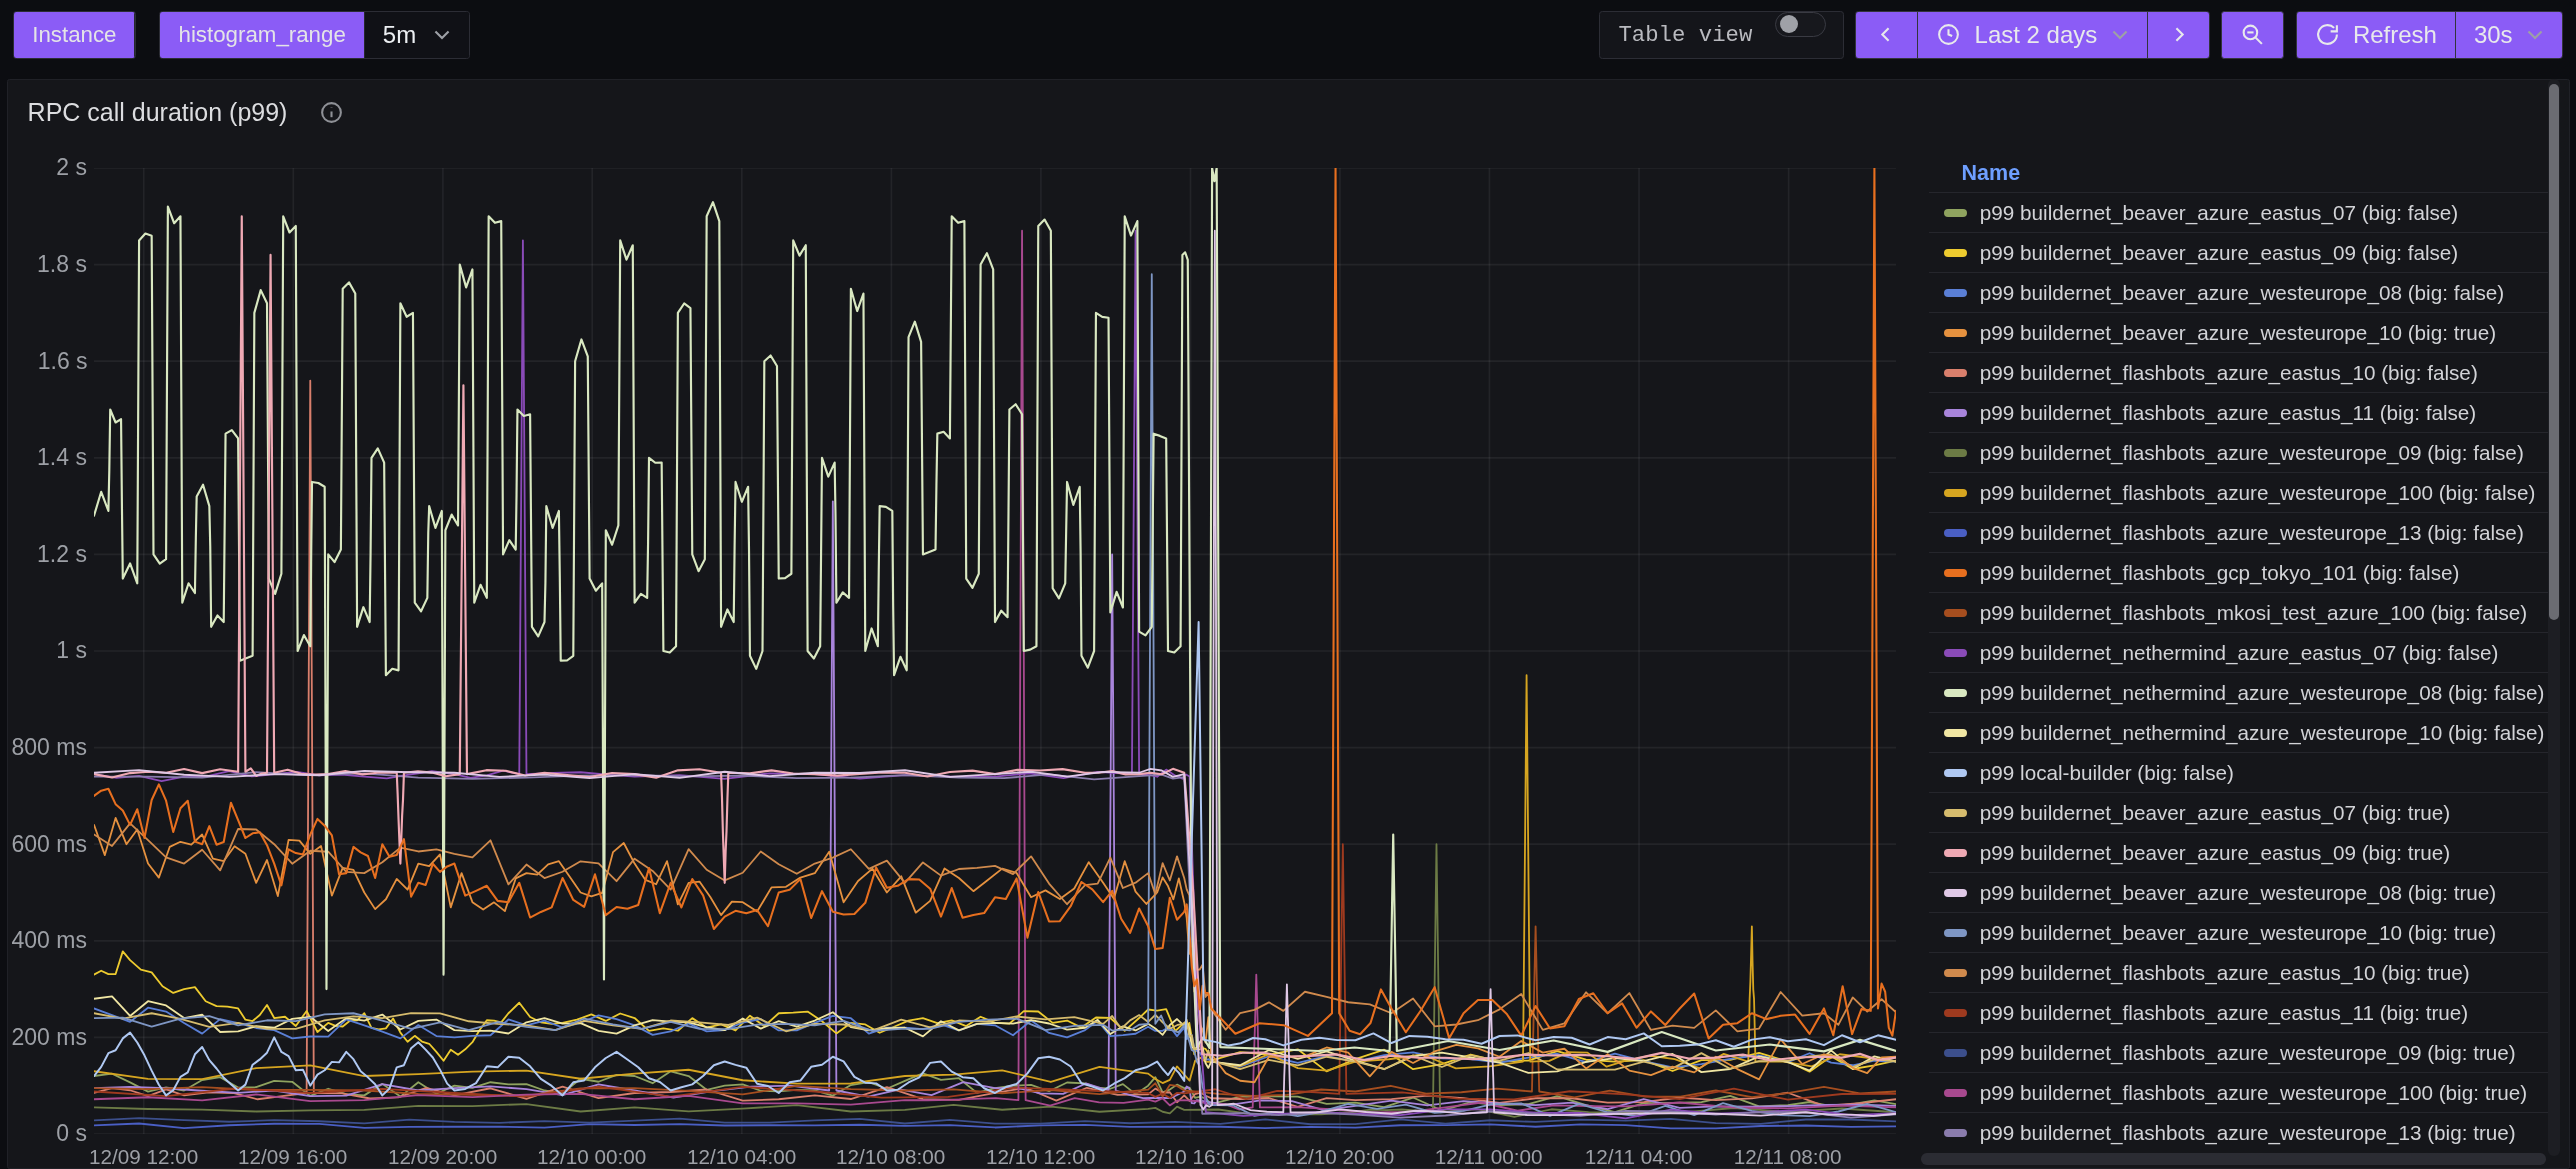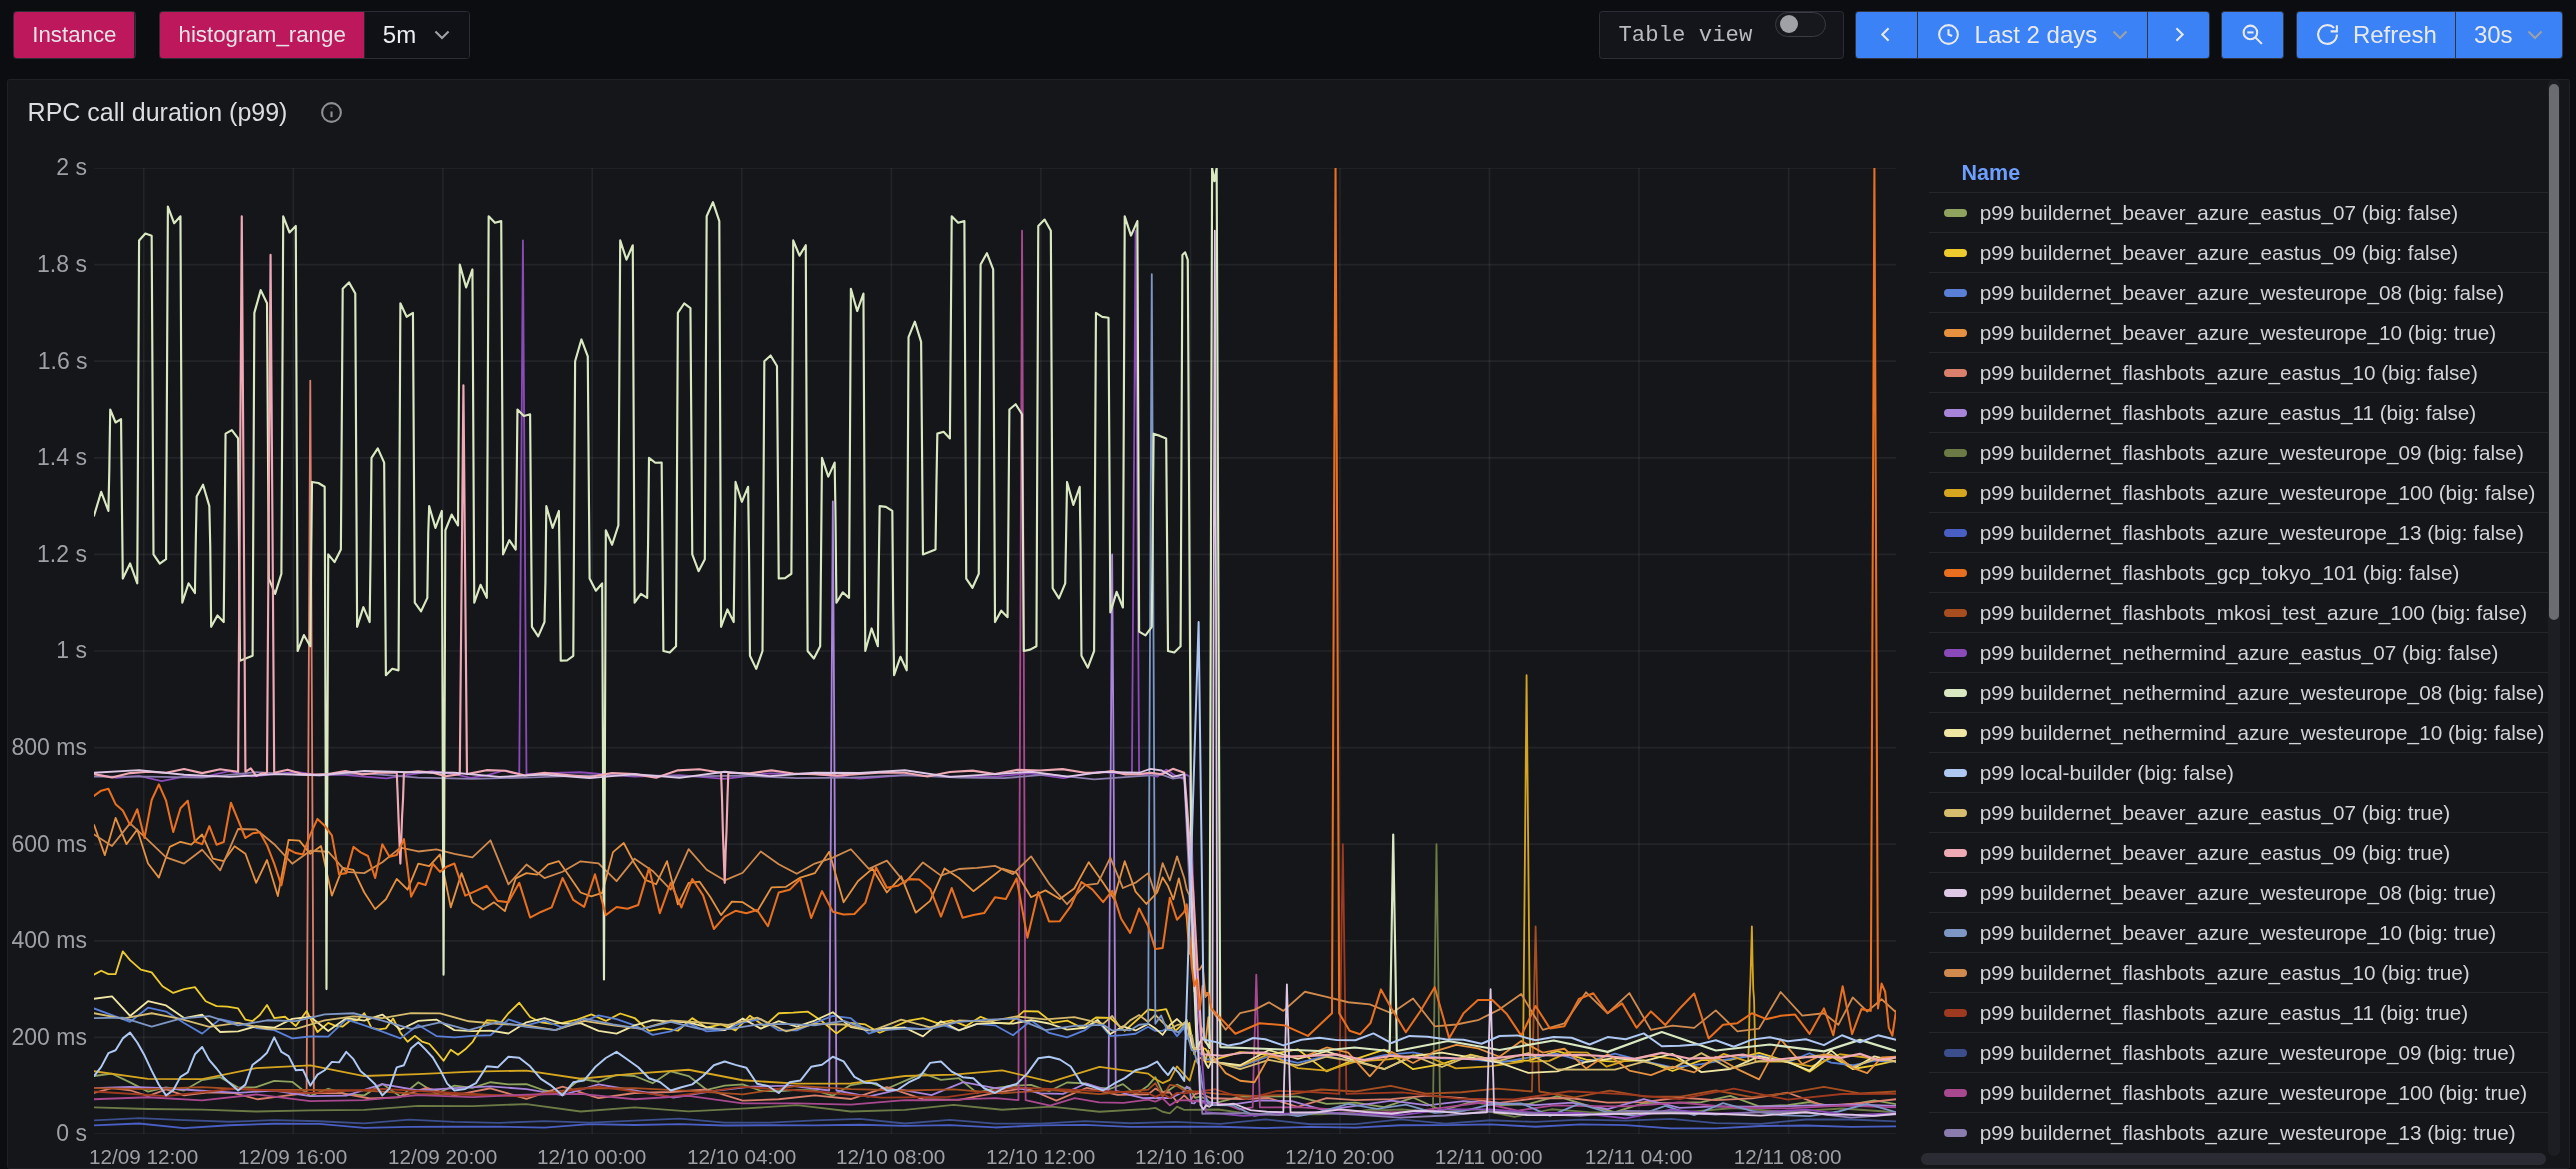--- a/index.html
+++ b/index.html
@@ -7,32 +7,32 @@
     font-family:"Liberation Sans", sans-serif; color:#d8d9da; }
 
   
   .toolbar { position:absolute; left:0; top:0; width:2576px; height:69px;
     display:flex; align-items:center; justify-content:space-between; padding:0 13.2px; }
   .tb-left, .tb-right { display:flex; align-items:center; }
   .tb-left { gap:23px; }
   .tb-right { gap:11.6px; }
   .var-control { display:flex; align-items:stretch; height:48px; border:0.8px solid #2c2d35;
     border-radius:3.3px; overflow:hidden; background:#101116; }
-  .var-label { display:flex; align-items:center; padding:0 18px; background:#be185d;
+  .var-label { display:flex; align-items:center; padding:0 18px; background:#8b5cf6;
     color:#e4e4e7; font-size:22.3px; border-right:0.8px solid #26272e; }
   .var-value { display:flex; align-items:center; gap:16.5px; padding:0 18px; background:#101116;
     color:#eceff2; font-size:24px; border:none; cursor:pointer; font-family:inherit; }
   .chev { width:18px; height:11.6px; stroke:#9da0a6; fill:none; stroke-width:2.6; }
   .toggle { position:relative; width:51px; height:25px; border-radius:13.2px; background:#17181d;
     border:0.8px solid #3a3b43; margin:0 16.5px 0 5px; cursor:pointer; }
   .toggle .knob { position:absolute; left:3.3px; top:2.5px; width:18px; height:18px;
     border-radius:50%; background:#9fa1a7; }
   .btn-group { display:flex; align-items:stretch; height:48px; border:0.8px solid #33343c;
     border-radius:3.3px; overflow:hidden; }
-  .gbtn { display:flex; align-items:center; gap:13.2px; padding:12px 18px; background:#3b82f6;
+  .gbtn { display:flex; align-items:center; gap:13.2px; padding:12px 18px; background:#8b5cf6;
     border:none; color:#e8e9ec; font-size:24px; cursor:pointer; font-family:inherit; }
   .gbtn + .gbtn { border-left:0.8px solid #33343c; }
   .gbtn .ticon { width:25px; height:25px; stroke:#e8e9ec; fill:none; stroke-width:2; }
   .solo { border:0.8px solid #33343c; border-radius:3.3px; height:48px; }
 
   
   .panel { position:absolute; left:6.6px; top:79px; width:2563px; height:1090px;
     background:#15161a; border:0.8px solid #202127; border-radius:2.5px; }
   .panel-header { position:absolute; left:20px; top:18px; display:flex; align-items:center; gap:32px; }
   .panel-title { font-size:25px; font-weight:500; color:#dcdde0; }

